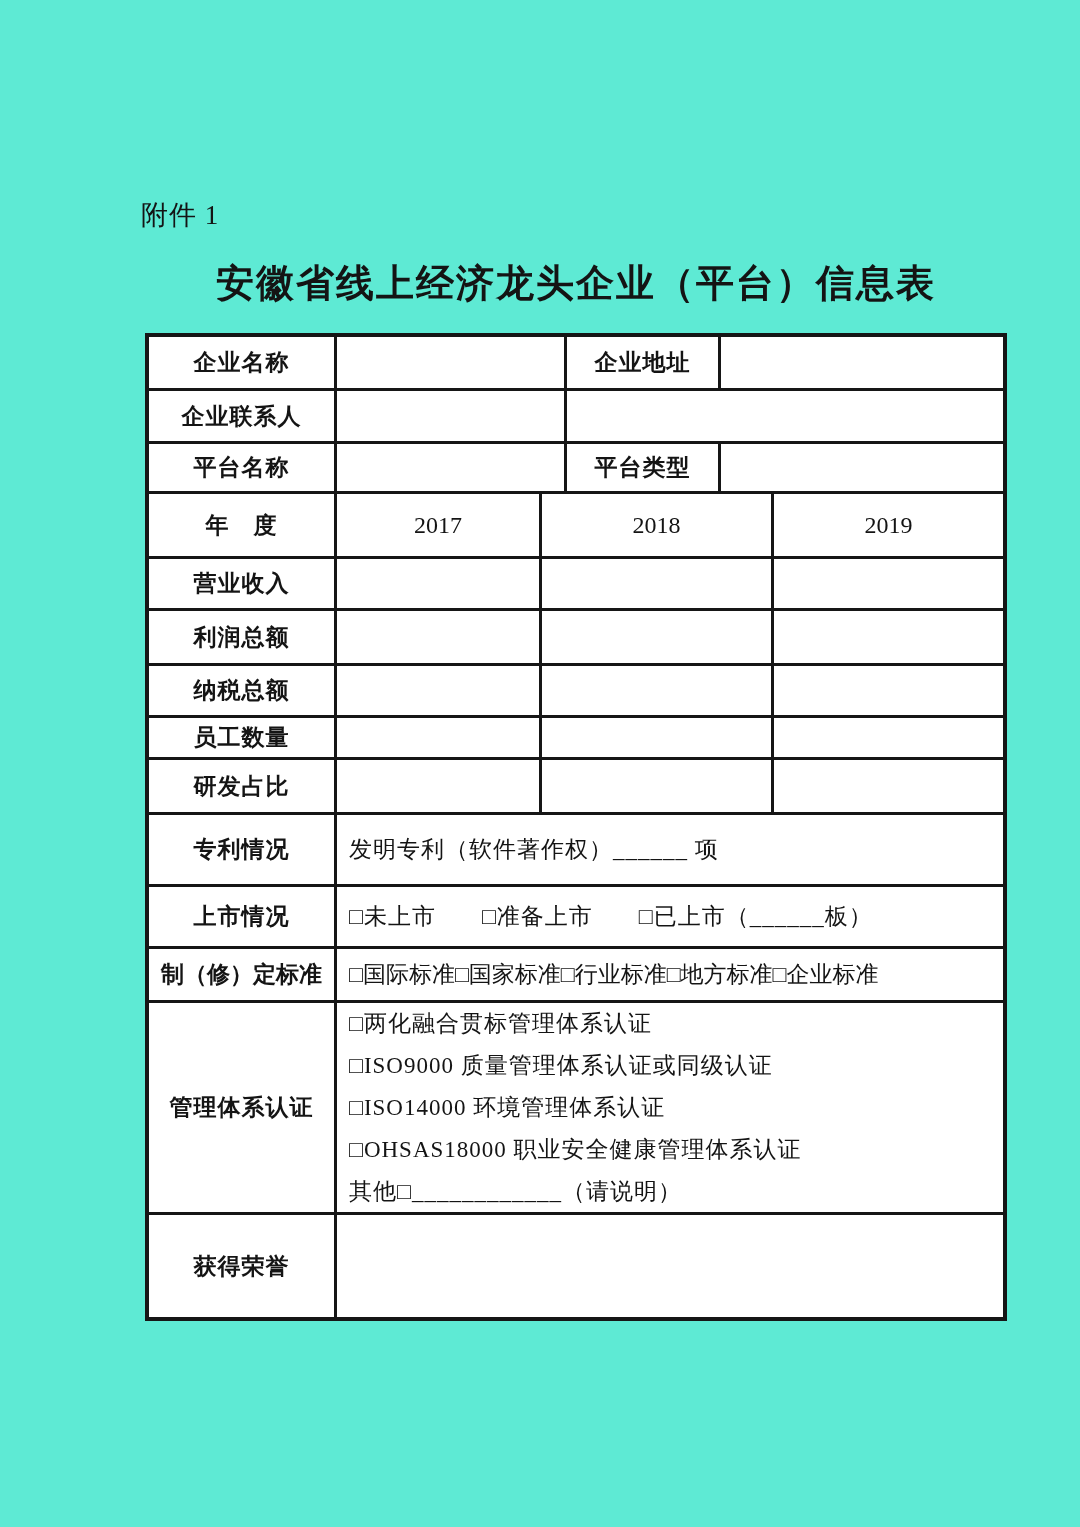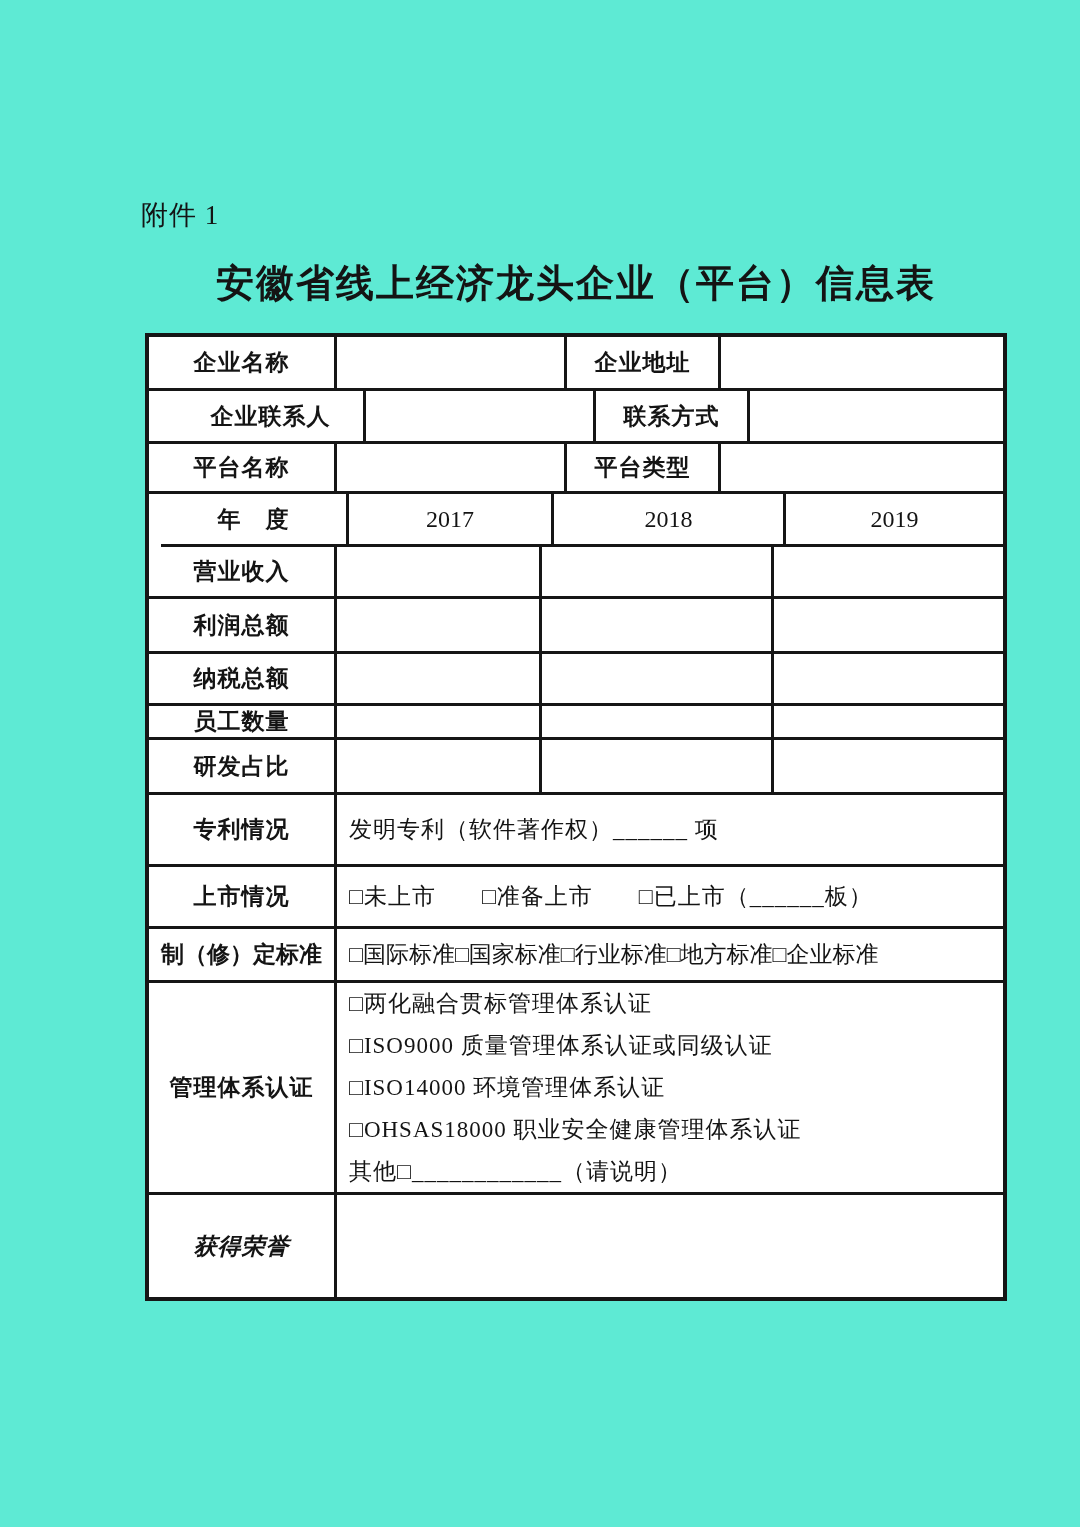--- a/index.html
+++ b/index.html
@@ -76,33 +76,33 @@
   .year-cell { font-size: 24px; }
   
   .w-label  { width: 188px; }
   .w-info-v1 { width: 230px; }
   .w-info-l2 { width: 154px; }
   .w-flex   { flex: 1; }
   .w-y1 { width: 205px; }
   .w-y2 { width: 232px; }
   
   .h-info1 { height: 54px; }
-  .h-info2 { height: 53px; padding-left: 29px; }
+  .h-info2 { height: 53px; }
   .h-info3 { height: 50px; }
-  .h-year  { height: 53px; margin-left: 12px; }
+  .h-year  { height: 65px; }
   .h-m1 { height: 52px; }
   .h-m2 { height: 55px; }
   .h-m3 { height: 52px; }
-  .h-m4 { height: 34px; }
+  .h-m4 { height: 42px; }
   .h-m5 { height: 55px; }
   .h-patent { height: 72px; }
   .h-listing { height: 62px; }
   .h-standard { height: 54px; }
   .h-cert { height: 212px; }
-  .h-honor { height: 102px; font-style: italic; }
+  .h-honor { height: 102px; }
   .cert-lines {
     display: flex;
     flex-direction: column;
     justify-content: center;
     align-items: flex-start;
   }
   .cert-line {
     line-height: 42px;
     white-space: nowrap;
   }
@@ -124,21 +124,20 @@
     <div class="row h-info1">
       <div class="cell label-cell w-label">企业名称</div>
       <div class="cell content-cell w-info-v1"></div>
       <div class="cell label-cell w-info-l2">企业地址</div>
       <div class="cell content-cell w-flex"></div>
     </div>
 
     <div class="row h-info2">
       <div class="cell label-cell w-label">企业联系人</div>
       <div class="cell content-cell w-info-v1"></div>
-      <div class="cell label-cell w-info-l2">联系方式</div>
       <div class="cell content-cell w-flex"></div>
     </div>
 
     <div class="row h-info3">
       <div class="cell label-cell w-label">平台名称</div>
       <div class="cell content-cell w-info-v1"></div>
       <div class="cell label-cell w-info-l2">平台类型</div>
       <div class="cell content-cell w-flex"></div>
     </div>
 

